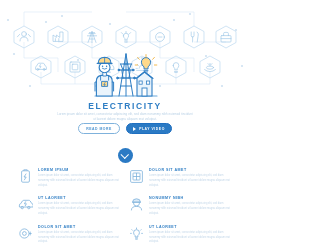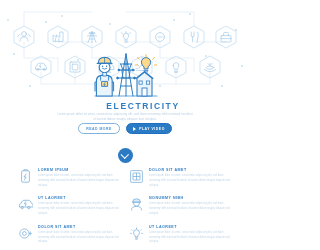--- a/index.html
+++ b/index.html
@@ -18,21 +18,21 @@
   .pattern{position:absolute;left:0;top:0;width:250px;height:92px;overflow:hidden;}
   .pattern svg{display:block;}
 
   
   .illus{position:absolute;left:93px;top:48px;width:66px;height:52px;}
   .illus svg{display:block;}
 
   
   .hero-title{
     position:absolute;left:0;top:101px;width:250px;text-align:center;
-    font-size:8.5px;font-weight:bold;letter-spacing:1.6px;color:#2f7ec4;padding-left:18px;
+    font-size:8.5px;font-weight:bold;letter-spacing:1.6px;color:#2f7ec4;
   }
   .hero-copy{
     position:absolute;left:57px;top:112px;width:136px;text-align:center;
     font-size:2.9px;line-height:1.75;color:#b6cfe4;letter-spacing:.1px;
   }
   .btn-row{
     position:absolute;left:0;top:123px;width:250px;
     display:flex;justify-content:center;align-items:center;gap:6px;
   }
   .btn{

